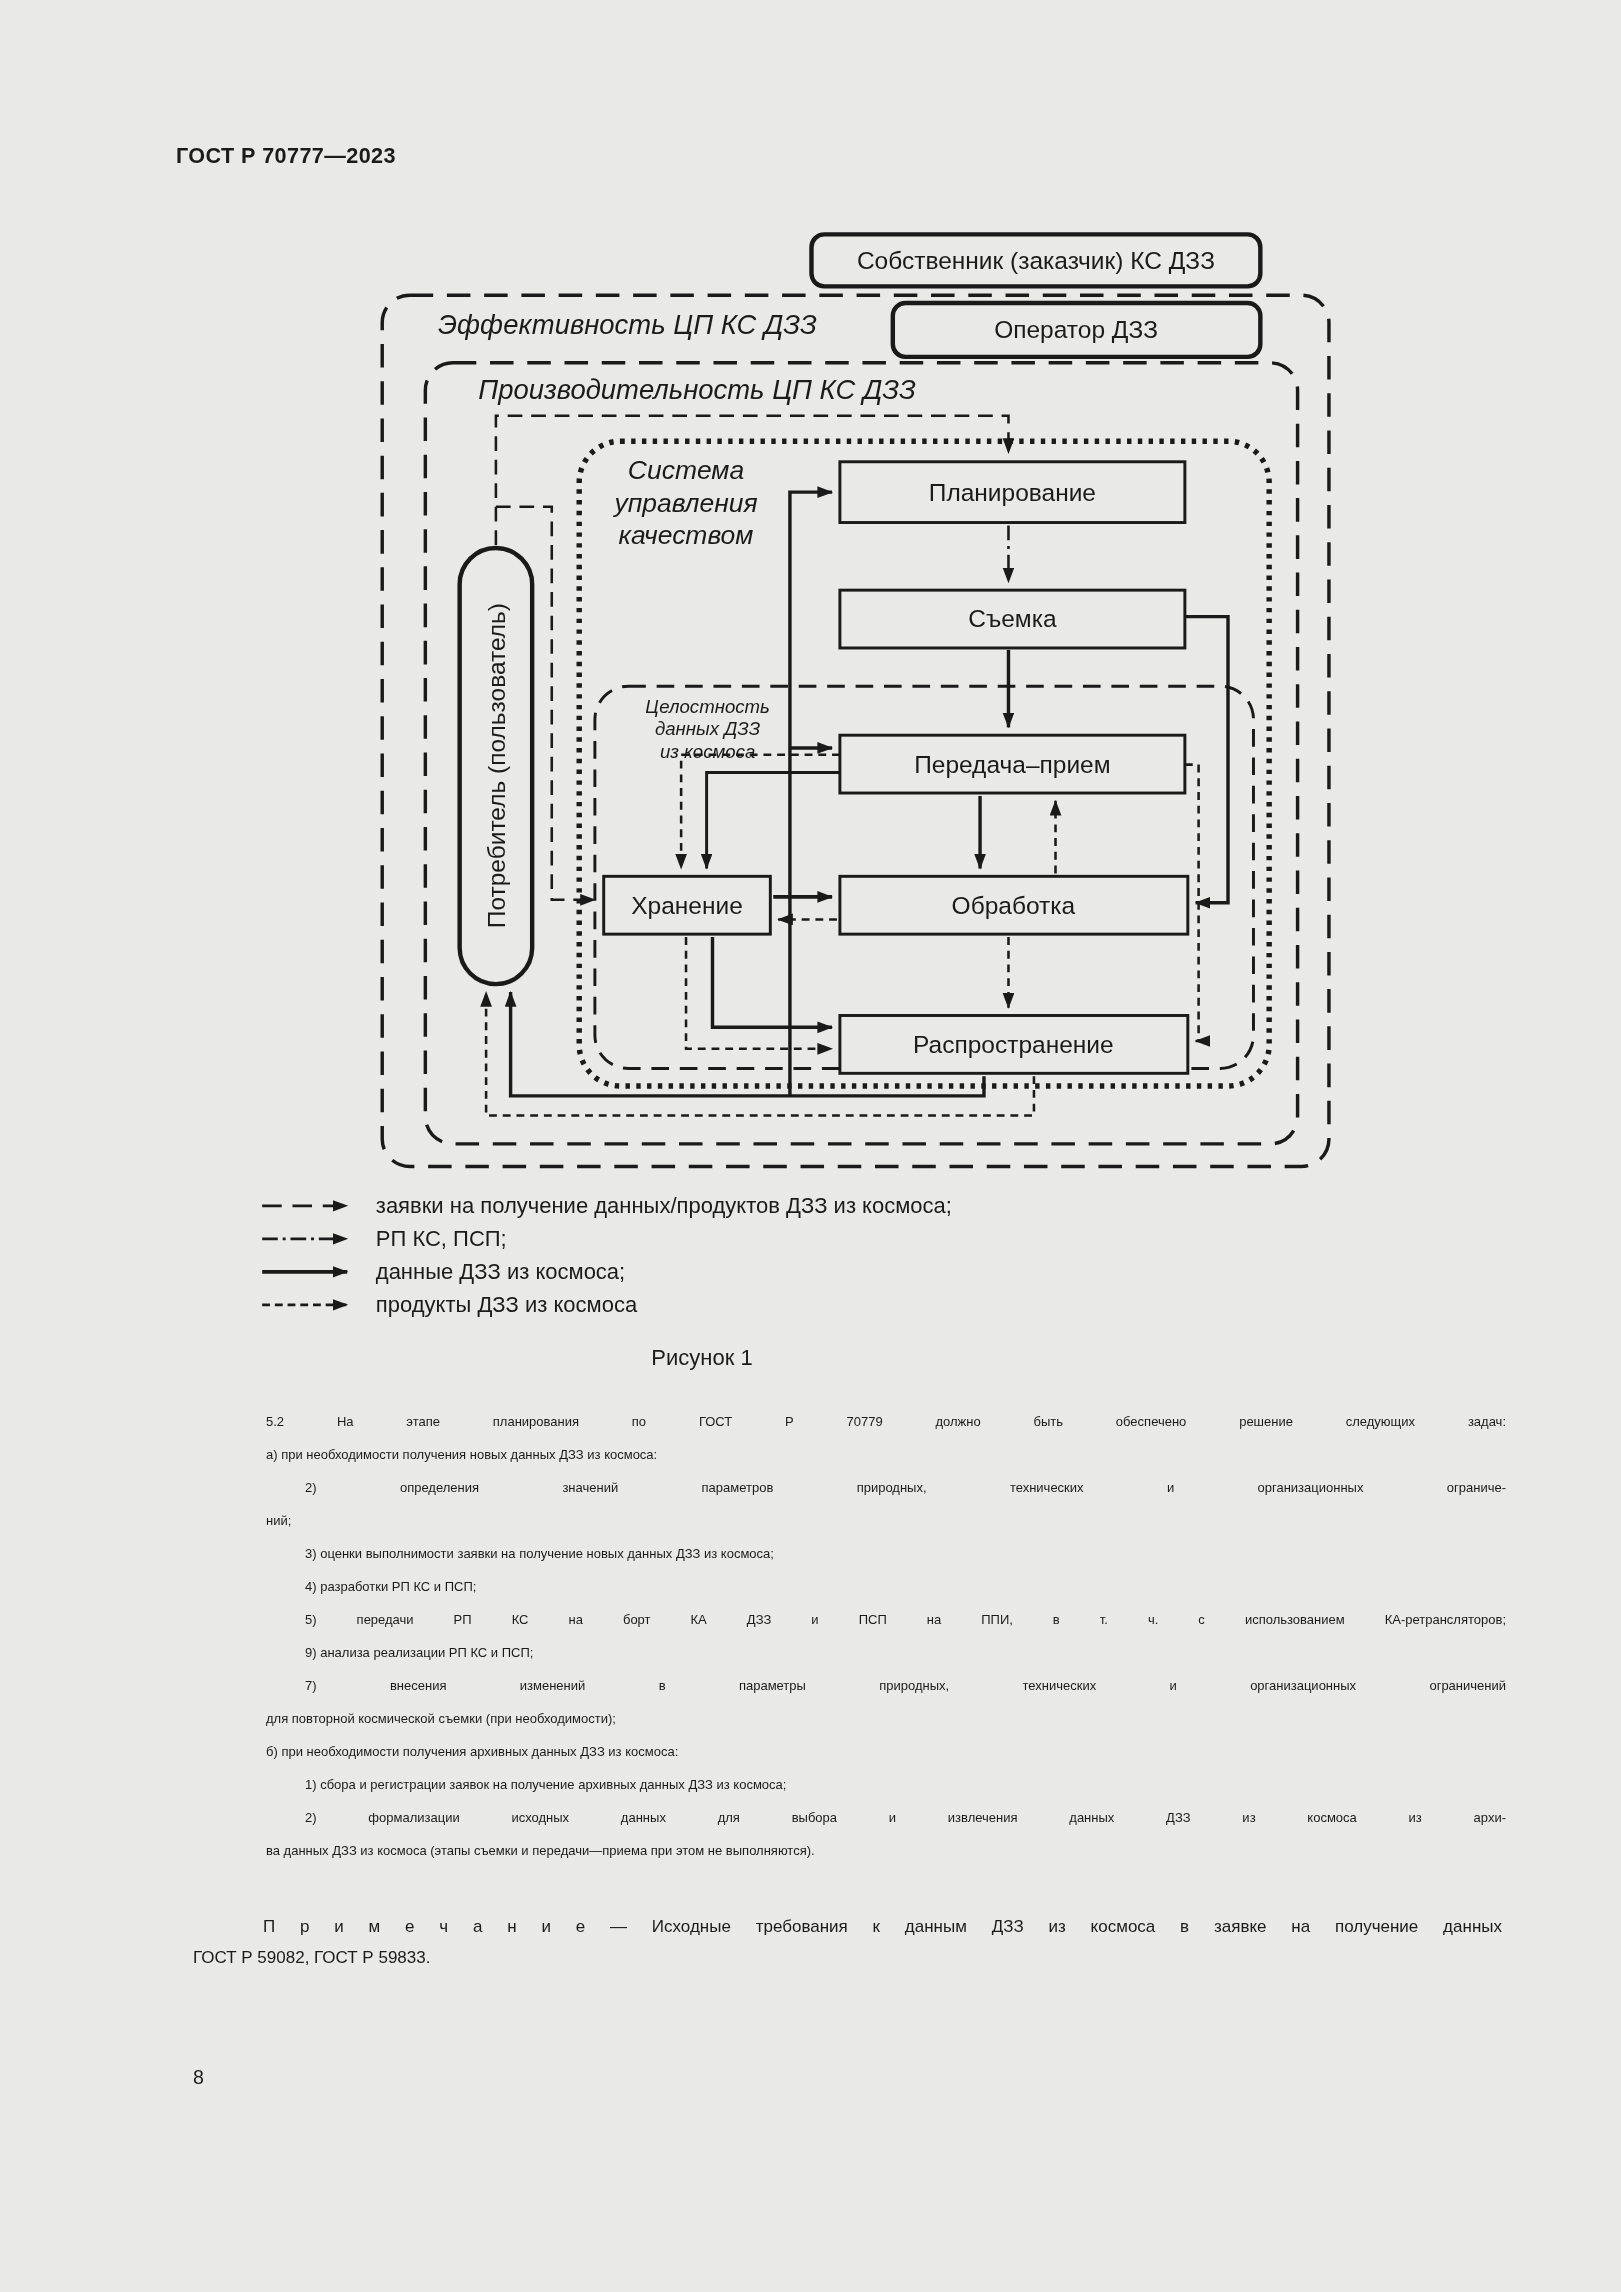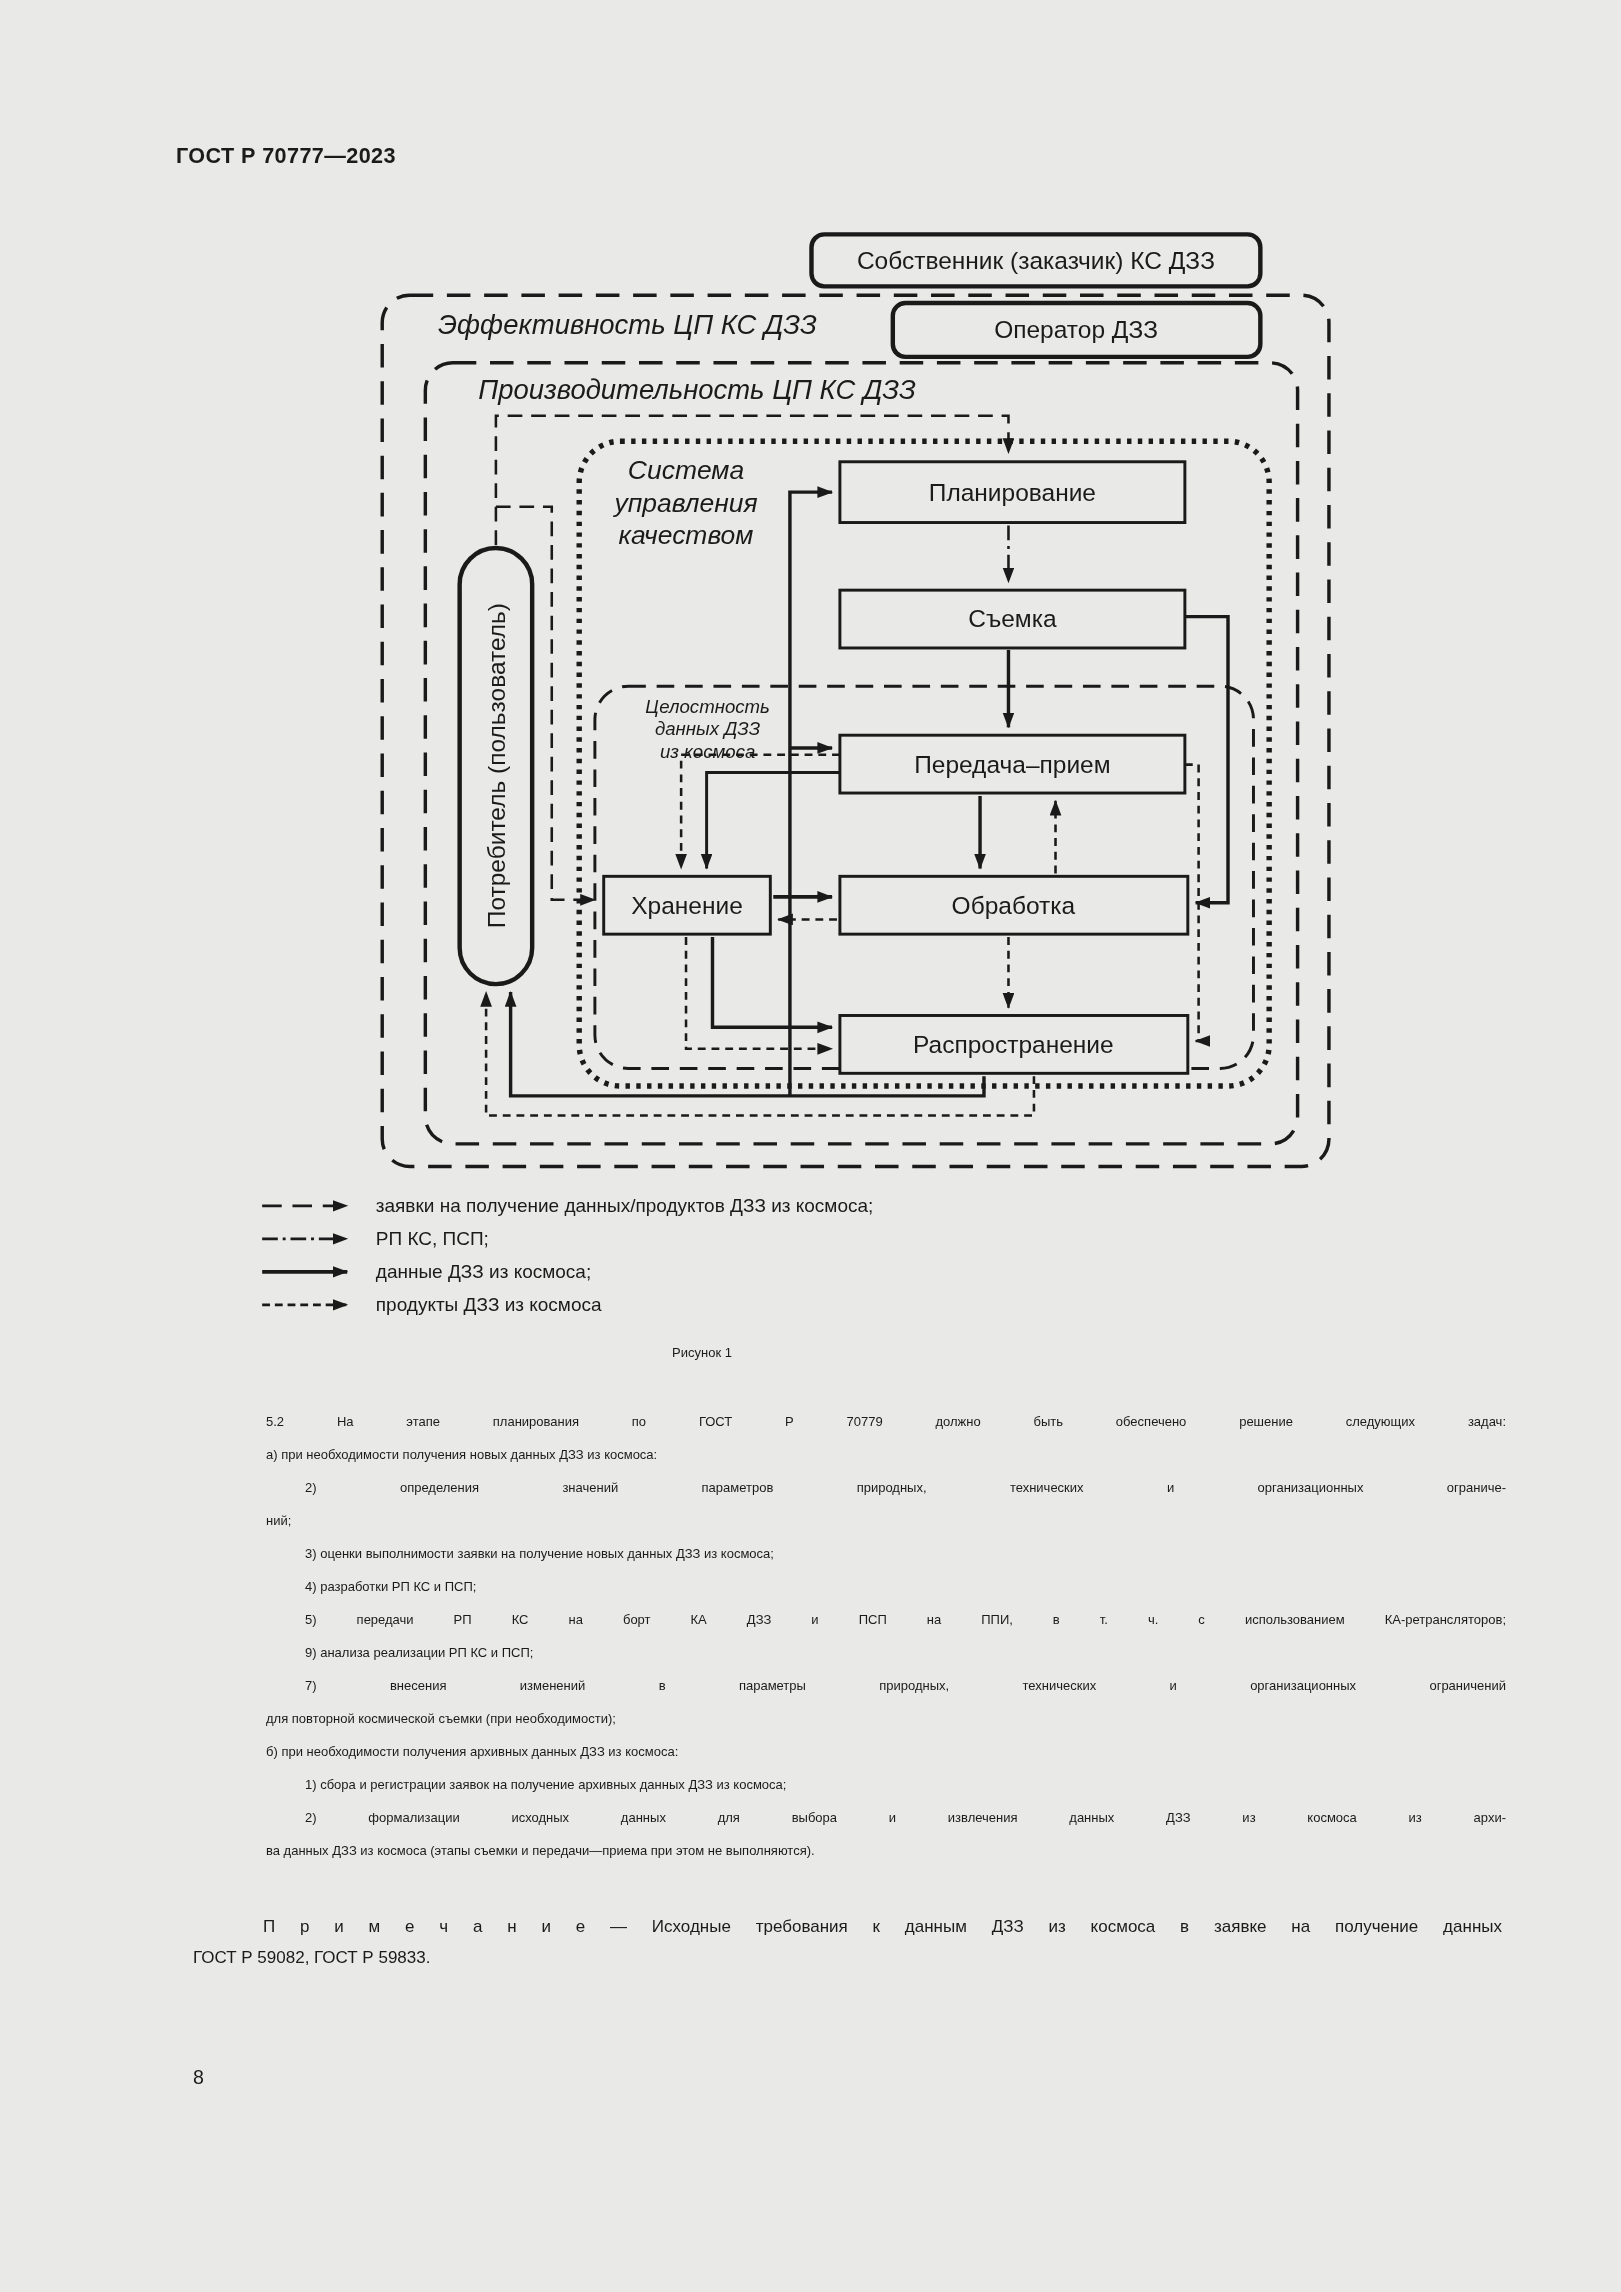--- a/index.html
+++ b/index.html
@@ -13,22 +13,22 @@
   svg.diagram{position:absolute;left:0;top:0;}
   svg.diagram .box{fill:#e9e9e8;stroke:#1a1a1a;}
   svg.diagram text{fill:#1b1b1b;font-family:"Liberation Sans",sans-serif;}
   .boxlbl{font-size:25px;}
   .framelbl{font-style:italic;font-size:28px;}
   .framelbl-s{font-style:italic;font-size:27px;}
   .framelbl-xs{font-style:italic;font-size:19px;}
   .legend{position:absolute;left:262px;top:1189px;}
   .legend .row{display:flex;align-items:center;height:33px;}
   .legend .sw{width:102px;height:13.7px;flex:0 0 auto;margin-right:11.8px;}
-  .legend .lbl{font-size:19px;white-space:nowrap;}
-  .caption{position:absolute;left:0;top:1345px;width:1404px;text-align:center;font-size:13px;}
+  .legend .lbl{font-size:22px;white-space:nowrap;}
+  .caption{position:absolute;left:0;top:1345px;width:1404px;text-align:center;font-size:22px;}
   .bodytxt{position:absolute;left:266px;top:1405px;width:1240px;font-size:13px;}
   .bodytxt .ln{height:33px;line-height:33px;white-space:nowrap;}
   .bodytxt .ln.full{white-space:normal;text-align:justify;text-align-last:justify;}
   .bodytxt .ind{padding-left:39px;}
   .note{position:absolute;left:193px;top:1911px;width:1309px;font-size:17px;}
   .note .ln{height:31px;line-height:31px;white-space:nowrap;}
   .note .ln.full{white-space:normal;text-align:justify;text-align-last:justify;}
   .note .ind{padding-left:70px;}
   .pagenum{position:absolute;left:193px;top:2066px;font-size:19.6px;}
 </style>

